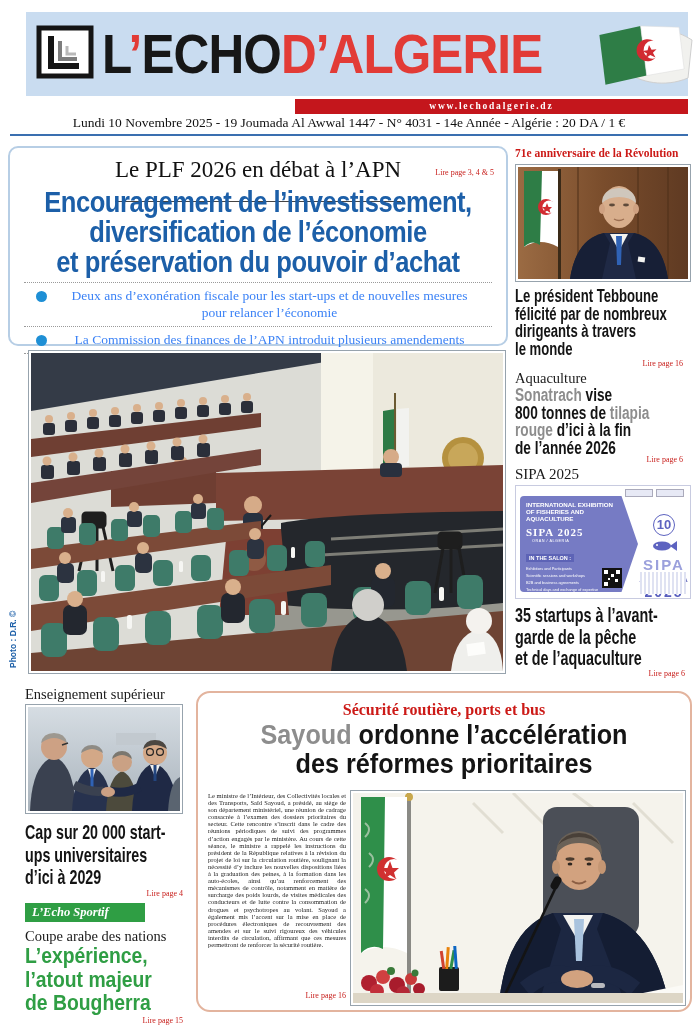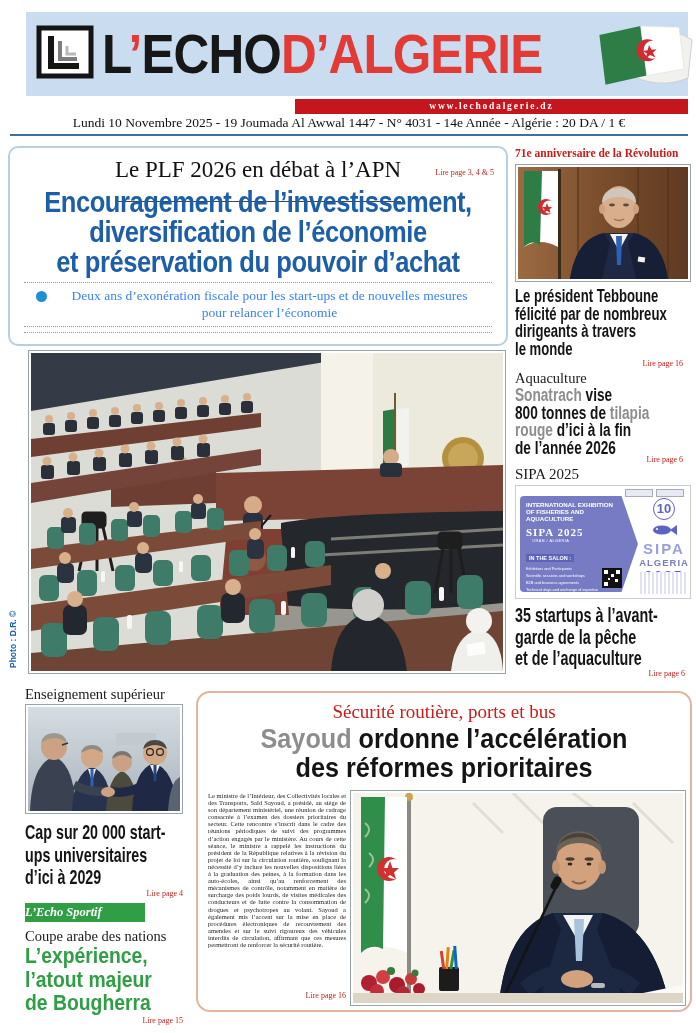--- a/index.html
+++ b/index.html
@@ -64,50 +64,50 @@
   .poster-left{position:absolute;left:4px;top:10px;width:118px;height:96px;background:#767bc4;
                clip-path:polygon(0 0,86% 0,100% 50%,86% 100%,0 100%);border-radius:4px;
                color:#fff;padding:5px 6px;box-sizing:border-box;}
   .poster-title{font-size:6.2px;font-weight:bold;line-height:7.2px;width:90px;}
   .poster-name{font-family:"Liberation Serif",serif;font-size:11px;font-weight:bold;margin-top:3px;letter-spacing:1px;}
   .poster-place{font-size:3.8px;margin:1px 0 3px 6px;letter-spacing:.5px;}
   .poster-salon{font-size:5.5px;font-weight:bold;background:#5d63b6;display:inline-block;padding:1px 3px;}
   .poster-item{font-size:3.9px;margin-top:2.2px;width:86px;white-space:nowrap;overflow:hidden;}
   .poster-logos{position:absolute;right:6px;top:3px;display:flex;gap:3px;}
   .poster-logos div{width:26px;height:6px;background:#e7e9f5;border:.5px solid #aab;}
-  .poster-right{position:absolute;left:122px;top:12px;width:52px;text-align:center;color:#6d72c4;}
+  .poster-right{position:absolute;left:122px;top:28px;width:52px;text-align:center;color:#6d72c4;}
   .badge10{display:inline-block;font-weight:bold;font-size:13px;color:#5d63c0;border:1.5px solid #5d63c0;
            border-radius:50%;width:20px;height:20px;line-height:20px;}
   .big-sipa{font-size:15px;font-weight:bold;letter-spacing:2px;color:#9ba0dc;margin-top:2px;}
   .big-alg{font-size:9.5px;font-weight:bold;color:#767bc4;letter-spacing:1px;}
   .big-2025{font-size:14px;font-weight:bold;color:#575dbe;letter-spacing:2px;}
   .qr{position:absolute;left:86px;top:82px;}
   .hatch{position:absolute;right:4px;bottom:4px;width:46px;height:22px;
          background:repeating-linear-gradient(90deg,#dfe2f2 0 2px,#fff 2px 4px);}
   .startups-headline{position:absolute;left:515px;top:604px;width:176px;color:#141414;}
   .startups-headline .cond{font-size:20.5px;line-height:21.5px;transform:scaleX(.7);transform-origin:0 0;}
   .startups-pref{position:absolute;left:515px;top:669px;width:170px;}
   
   .edu-label{position:absolute;left:25px;top:686px;}
   .edu-photo{position:absolute;left:25px;top:704px;width:158px;height:110px;}
   .cap-headline{position:absolute;left:25px;top:821px;width:165px;color:#141414;}
   .cap-headline .cond{font-size:21px;line-height:22.5px;transform:scaleX(.68);transform-origin:0 0;}
   .cap-pref{position:absolute;left:25px;top:889px;width:158px;}
   .sport-banner{position:absolute;left:25px;top:903px;width:120px;height:19px;background:#2f9e44;
                 color:#fff;font-family:"Liberation Serif",serif;font-style:italic;font-weight:bold;
-                font-size:12.5px;line-height:19px;box-sizing:border-box;}
+                font-size:12.5px;line-height:19px;padding-left:7px;box-sizing:border-box;}
   .coupe-label{position:absolute;left:25px;top:928px;}
   .boug-headline{position:absolute;left:25px;top:945px;width:165px;color:#2f9e44;}
   .boug-headline .cond{font-size:21.5px;line-height:23.5px;transform:scaleX(.9);transform-origin:0 0;}
   .boug-pref{position:absolute;left:25px;top:1016px;width:158px;}
   
   .sec-box{position:absolute;left:196px;top:691px;width:496px;height:321px;border:2.5px solid #e3b49e;
            border-radius:14px;box-sizing:border-box;background:#fff;}
   .sec-kicker{margin-top:8px;text-align:center;color:#cc1a17;font-family:"Liberation Serif",serif;
-              font-weight:normal;font-size:19px;}
+              font-weight:bold;font-size:16px;}
   .sec-headline{margin-top:1px;text-align:center;}
   .sec-headline .cond{font-size:28px;line-height:29px;transform:scaleX(.9);transform-origin:50% 0;color:#141414;}
   .sec-body{position:absolute;left:10px;top:99px;width:138px;height:198px;overflow:hidden;
             font-family:"Liberation Serif",serif;font-size:6.5px;line-height:7.1px;
             text-align:justify;color:#222;}
   .sec-pref{position:absolute;left:10px;top:298px;width:138px;}
   .sec-photo{position:absolute;left:152px;top:97px;width:336px;height:216px;}
 </style>
 </head>
 <body>
@@ -157,20 +157,24 @@
     </div>
     <div class="dotted"></div>
     <div class="bullet-row">
       <div class="bullet-dot"></div>
       <div class="bullet-text">
         <div>Deux ans d’exonération fiscale pour les start-ups et de nouvelles mesures</div>
         <div>pour relancer l’économie</div>
       </div>
     </div>
     <div class="dotted"></div>
+    <div class="bullet-row">
+      <div class="bullet-dot"></div>
+      <div class="bullet-text">La Commission des finances de l’APN introduit plusieurs amendements</div>
+    </div>
     <div class="dotted"></div>
   </section>
 
   <div class="apn-photo photo-frame">
     <svg width="472" height="318" viewBox="0 0 472 318">
       <rect width="472" height="318" fill="#dcdcd6"></rect>
       <polygon points="0,0 300,0 300,8 0,58" fill="#343b47"></polygon>
       <rect x="300" y="0" width="172" height="160" fill="#ece9dd"></rect>
       <rect x="290" y="0" width="52" height="178" fill="#f5f3e9"></rect>
       <rect x="290" y="160" width="52" height="20" fill="#2b2b28"></rect>

